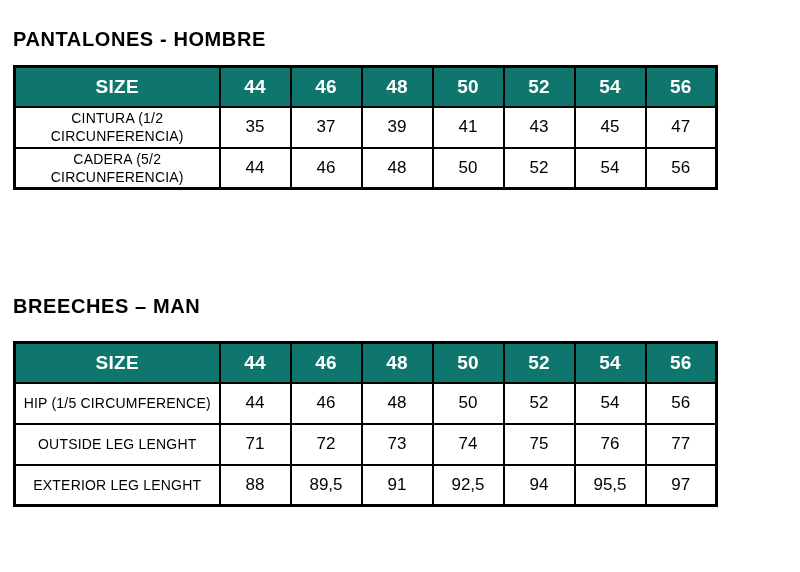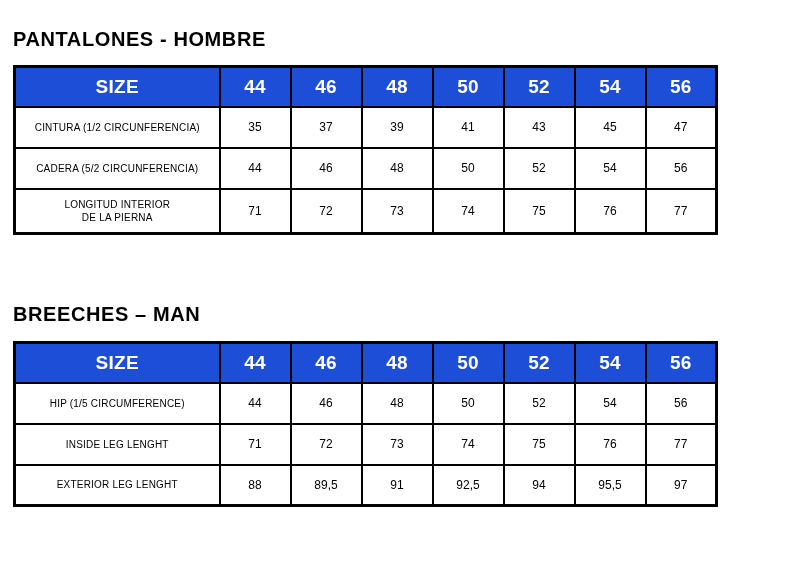--- a/index.html
+++ b/index.html
@@ -18,21 +18,21 @@
     left: 13px;
     margin: 0;
     font-size: 20px;
     line-height: 20px;
     font-weight: bold;
     letter-spacing: 0.6px;
     color: #000000;
     white-space: nowrap;
   }
   #title-1 { top: 29px; }
-  #title-2 { top: 304px; }
+  #title-2 { top: 296px; }
 
   table.size-table {
     position: absolute;
     left: 13px;
     width: 705px;
     border-collapse: collapse;
     table-layout: fixed;
     border: 3px solid #000000;
   }
   #table-1 { top: 65px; }
@@ -43,38 +43,38 @@
   table.size-table th,
   table.size-table td {
     border: 2px solid #000000;
     text-align: center;
     vertical-align: middle;
     padding: 0;
   }
 
   table.size-table thead tr { height: 40px; }
   table.size-table thead th {
-    background: #1d4ed8;
+    background: #0f766e;
     color: #ffffff;
     font-weight: bold;
     font-size: 19px;
     letter-spacing: 0.3px;
   }
 
   table.size-table tbody tr { height: 41px; }
   #table-1 tbody tr:nth-child(3),
   #table-1 tbody tr:nth-child(4) { height: 45px; }
 
   td.row-label {
-    font-size: 10px;
+    font-size: 14px;
     line-height: 1.3;
     white-space: pre-line;
     letter-spacing: 0.2px;
   }
-  td.size-value { font-size: 12px; }
+  td.size-value { font-size: 17px; }
 </style>
 </head>
 <body>
 
 <div class="page">
 
   <h2 id="title-1" class="section-title">PANTALONES - HOMBRE</h2>
 
   <table id="table-1" class="size-table">
     <colgroup>
@@ -113,31 +113,20 @@
       <tr>
         <td class="row-label">CADERA (5/2 CIRCUNFERENCIA)</td>
         <td class="size-value">44</td>
         <td class="size-value">46</td>
         <td class="size-value">48</td>
         <td class="size-value">50</td>
         <td class="size-value">52</td>
         <td class="size-value">54</td>
         <td class="size-value">56</td>
       </tr>
-      <tr>
-        <td class="row-label">LONGITUD INTERIOR
-DE LA PIERNA</td>
-        <td class="size-value">71</td>
-        <td class="size-value">72</td>
-        <td class="size-value">73</td>
-        <td class="size-value">74</td>
-        <td class="size-value">75</td>
-        <td class="size-value">76</td>
-        <td class="size-value">77</td>
-      </tr>
     </tbody>
   </table>
 
   <h2 id="title-2" class="section-title">BREECHES – MAN</h2>
 
   <table id="table-2" class="size-table">
     <colgroup>
       <col class="label-col">
         <col>
         <col>
@@ -164,21 +153,21 @@
         <td class="row-label">HIP (1/5 CIRCUMFERENCE)</td>
         <td class="size-value">44</td>
         <td class="size-value">46</td>
         <td class="size-value">48</td>
         <td class="size-value">50</td>
         <td class="size-value">52</td>
         <td class="size-value">54</td>
         <td class="size-value">56</td>
       </tr>
       <tr>
-        <td class="row-label">INSIDE LEG LENGHT</td>
+        <td class="row-label">OUTSIDE LEG LENGHT</td>
         <td class="size-value">71</td>
         <td class="size-value">72</td>
         <td class="size-value">73</td>
         <td class="size-value">74</td>
         <td class="size-value">75</td>
         <td class="size-value">76</td>
         <td class="size-value">77</td>
       </tr>
       <tr>
         <td class="row-label">EXTERIOR LEG LENGHT</td>

